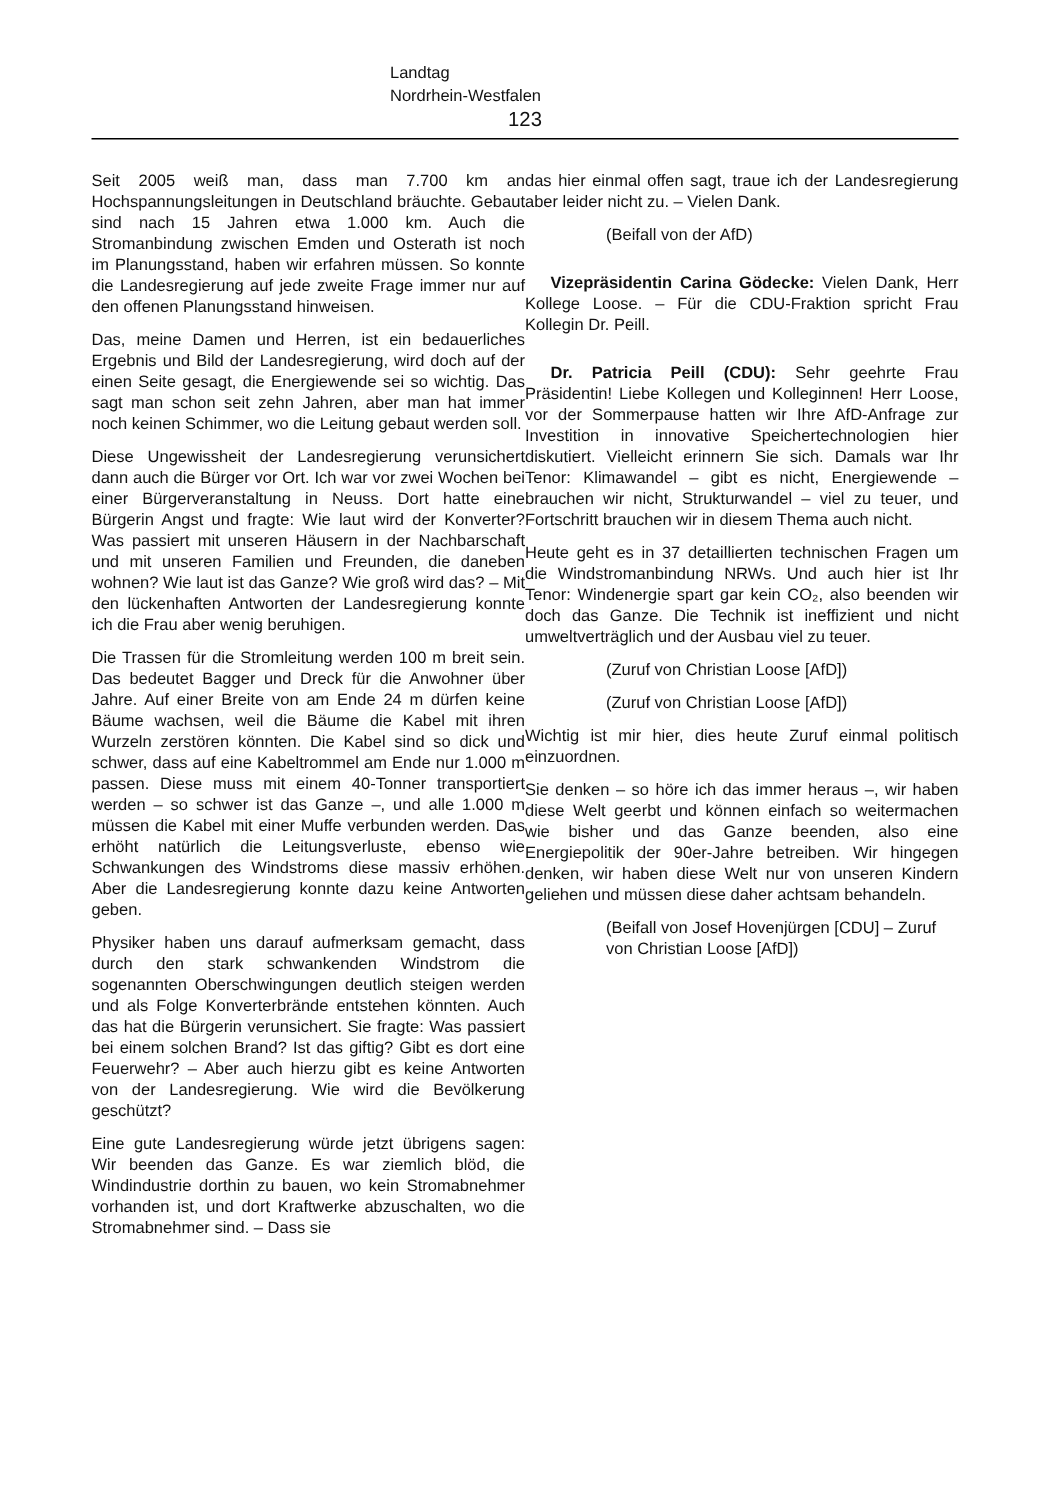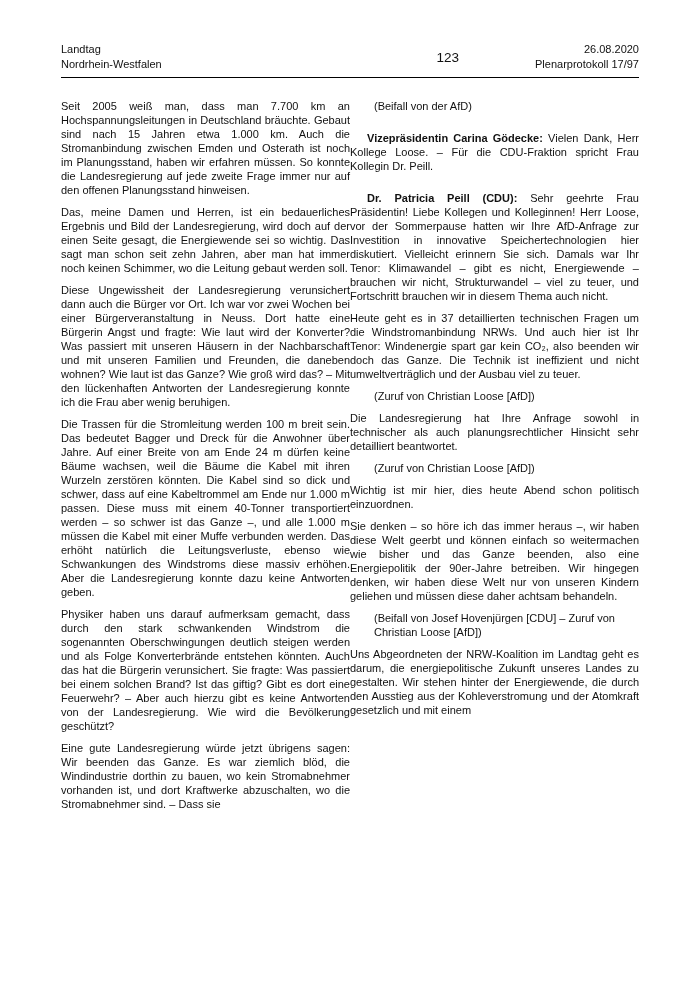--- a/index.html
+++ b/index.html
@@ -16,20 +16,21 @@
     height: 990px;
     padding: 42px 61px 0 61px;
     background: #ffffff;
   }
   .header {
     display: flex;
     justify-content: space-between;
     align-items: center;
     font-size: 11px;
     line-height: 15px;
+    flex-direction: column;
   }
   .header-left, .header-right { width: 180px; }
   .header-right { text-align: right; }
   .header-center {
     font-size: 13.5px;
     text-align: right;
     flex: 1;
   }
   .header-rule {
     border: none;
@@ -44,62 +45,57 @@
     flex: 1;
     min-width: 0;
     font-size: 11px;
     line-height: 14px;
     text-align: justify;
     hyphens: auto;
     -webkit-hyphens: auto;
   }
   .para { margin-bottom: 8px; }
   .para.stage {
-    margin-left: 24px;
+    margin-left: 54px;
     text-align: left;
   }
   .para.speech { margin-top: 18px; }
   strong { font-weight: bold; margin-left: 17px; }
 </style>
 </head>
 <body>
 
 <div class="page">
 
   <div class="header">
     <div class="header-left">
       <div>Landtag</div>
       <div>Nordrhein-Westfalen</div>
     </div>
     <div class="header-center">123</div>
-    <div class="header-right">
-      <div>26.08.2020</div>
-      <div>Plenarprotokoll 17/97</div>
-    </div>
   </div>
 
   <hr class="header-rule">
 
   <div class="columns">
     <div class="col" id="col-left">
         <p class="para normal">Seit 2005 weiß man, dass man 7.700 km an Hochspannungsleitungen in Deutschland bräuchte. Gebaut sind nach 15 Jahren etwa 1.000 km. Auch die Stromanbindung zwischen Emden und Osterath ist noch im Planungsstand, haben wir erfahren müssen. So konnte die Landesregierung auf jede zweite Frage immer nur auf den offenen Planungsstand hinweisen.</p>
         <p class="para normal">Das, meine Damen und Herren, ist ein bedauerliches Ergebnis und Bild der Landesregierung, wird doch auf der einen Seite gesagt, die Energiewende sei so wichtig. Das sagt man schon seit zehn Jahren, aber man hat immer noch keinen Schimmer, wo die Leitung gebaut werden soll.</p>
         <p class="para normal">Diese Ungewissheit der Landesregierung verunsichert dann auch die Bürger vor Ort. Ich war vor zwei Wochen bei einer Bürgerveranstaltung in Neuss. Dort hatte eine Bürgerin Angst und fragte: Wie laut wird der Konverter? Was passiert mit unseren Häusern in der Nachbarschaft und mit unseren Familien und Freunden, die daneben wohnen? Wie laut ist das Ganze? Wie groß wird das? – Mit den lückenhaften Antworten der Landesregierung konnte ich die Frau aber wenig beruhigen.</p>
         <p class="para normal">Die Trassen für die Stromleitung werden 100 m breit sein. Das bedeutet Bagger und Dreck für die Anwohner über Jahre. Auf einer Breite von am Ende 24 m dürfen keine Bäume wachsen, weil die Bäume die Kabel mit ihren Wurzeln zerstören könnten. Die Kabel sind so dick und schwer, dass auf eine Kabeltrommel am Ende nur 1.000 m passen. Diese muss mit einem 40-Tonner transportiert werden – so schwer ist das Ganze –, und alle 1.000 m müssen die Kabel mit einer Muffe verbunden werden. Das erhöht natürlich die Leitungsverluste, ebenso wie Schwankungen des Windstroms diese massiv erhöhen. Aber die Landesregierung konnte dazu keine Antworten geben.</p>
         <p class="para normal">Physiker haben uns darauf aufmerksam gemacht, dass durch den stark schwankenden Windstrom die sogenannten Oberschwingungen deutlich steigen werden und als Folge Konverterbrände entstehen könnten. Auch das hat die Bürgerin verunsichert. Sie fragte: Was passiert bei einem solchen Brand? Ist das giftig? Gibt es dort eine Feuerwehr? – Aber auch hierzu gibt es keine Antworten von der Landesregierung. Wie wird die Bevölkerung geschützt?</p>
         <p class="para normal">Eine gute Landesregierung würde jetzt übrigens sagen: Wir beenden das Ganze. Es war ziemlich blöd, die Windindustrie dorthin zu bauen, wo kein Stromabnehmer vorhanden ist, und dort Kraftwerke abzuschalten, wo die Stromabnehmer sind. – Dass sie</p>
       </div>
     <div class="col" id="col-right">
+        <p class="para normal">das hier einmal offen sagt, traue ich der Landesregierung aber leider nicht zu. – Vielen Dank.</p>
         <p class="para stage">(Beifall von der AfD)</p>
         <p class="para speech"><strong>Vizepräsidentin Carina Gödecke:</strong> Vielen Dank, Herr Kollege Loose. – Für die CDU-Fraktion spricht Frau Kollegin Dr. Peill.</p>
         <p class="para speech"><strong>Dr. Patricia Peill (CDU):</strong> Sehr geehrte Frau Präsidentin! Liebe Kollegen und Kolleginnen! Herr Loose, vor der Sommerpause hatten wir Ihre AfD-Anfrage zur Investition in innovative Speichertechnologien hier diskutiert. Vielleicht erinnern Sie sich. Damals war Ihr Tenor: Klimawandel – gibt es nicht, Energiewende – brauchen wir nicht, Strukturwandel – viel zu teuer, und Fortschritt brauchen wir in diesem Thema auch nicht.</p>
         <p class="para normal">Heute geht es in 37 detaillierten technischen Fragen um die Windstromanbindung NRWs. Und auch hier ist Ihr Tenor: Windenergie spart gar kein CO₂, also beenden wir doch das Ganze. Die Technik ist ineffizient und nicht umweltverträglich und der Ausbau viel zu teuer.</p>
         <p class="para stage">(Zuruf von Christian Loose [AfD])</p>
-        <p class="para normal">Die Landesregierung hat Ihre Anfrage sowohl in technischer als auch planungsrechtlicher Hinsicht sehr detailliert beantwortet.</p>
         <p class="para stage">(Zuruf von Christian Loose [AfD])</p>
-        <p class="para normal">Wichtig ist mir hier, dies heute Abend schon politisch einzuordnen.</p>
+        <p class="para normal">Wichtig ist mir hier, dies heute Zuruf einmal politisch einzuordnen.</p>
         <p class="para normal">Sie denken – so höre ich das immer heraus –, wir haben diese Welt geerbt und können einfach so weitermachen wie bisher und das Ganze beenden, also eine Energiepolitik der 90er-Jahre betreiben. Wir hingegen denken, wir haben diese Welt nur von unseren Kindern geliehen und müssen diese daher achtsam behandeln.</p>
         <p class="para stage">(Beifall von Josef Hovenjürgen [CDU] – Zuruf von Christian Loose [AfD])</p>
-        <p class="para normal">Uns Abgeordneten der NRW-Koalition im Landtag geht es darum, die energiepolitische Zukunft unseres Landes zu gestalten. Wir stehen hinter der Energiewende, die durch den Ausstieg aus der Kohleverstromung und der Atomkraft gesetzlich und mit einem</p>
       </div>
   </div>
 
 </div>
 
 </body></html>

